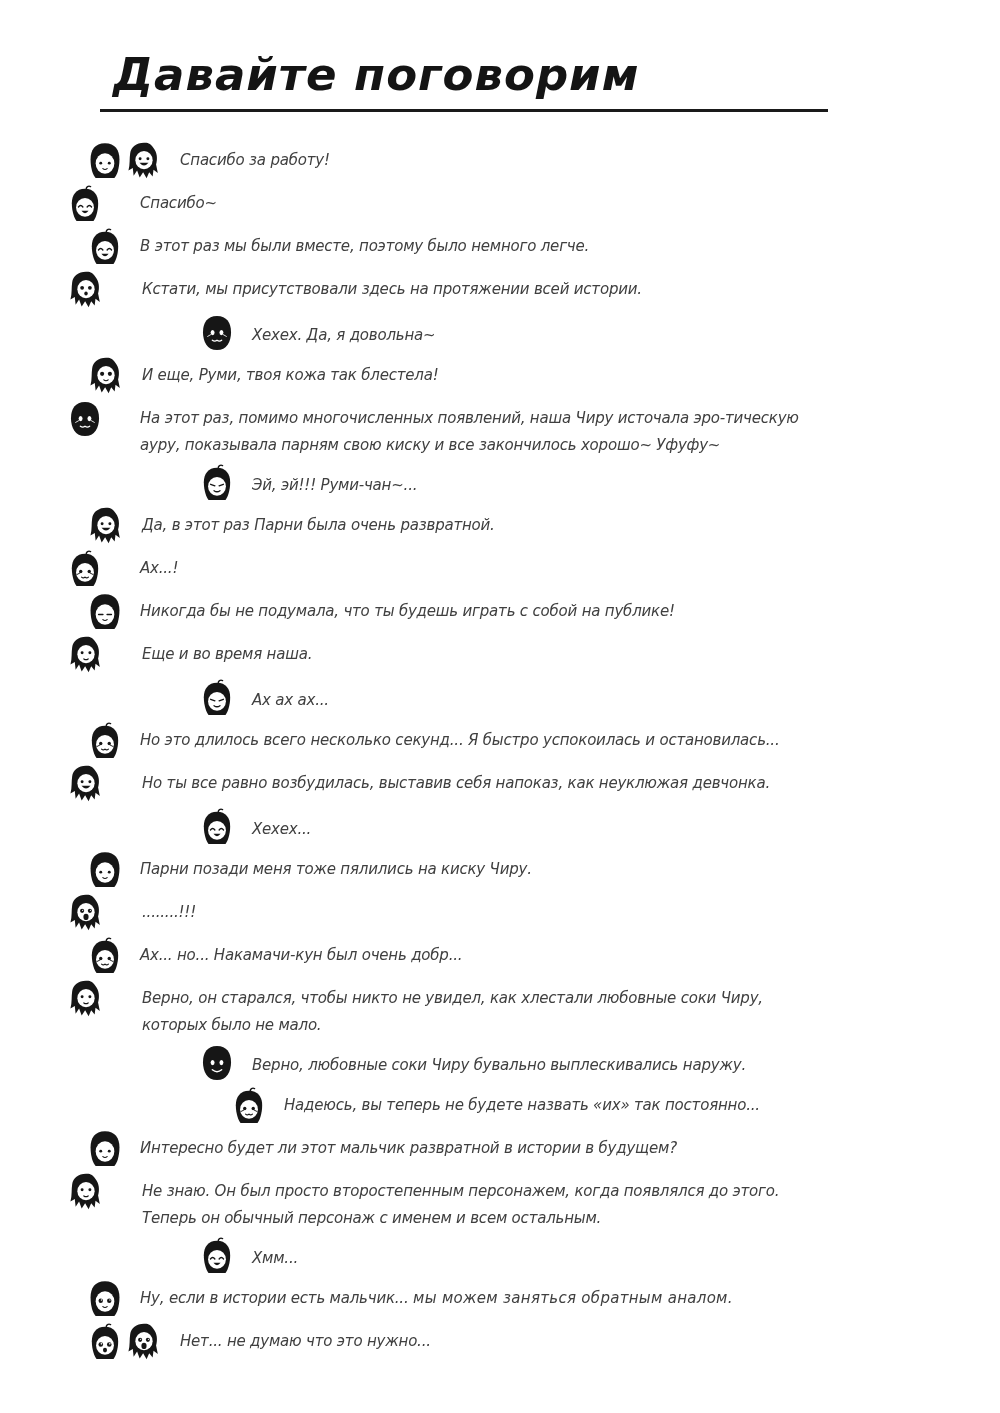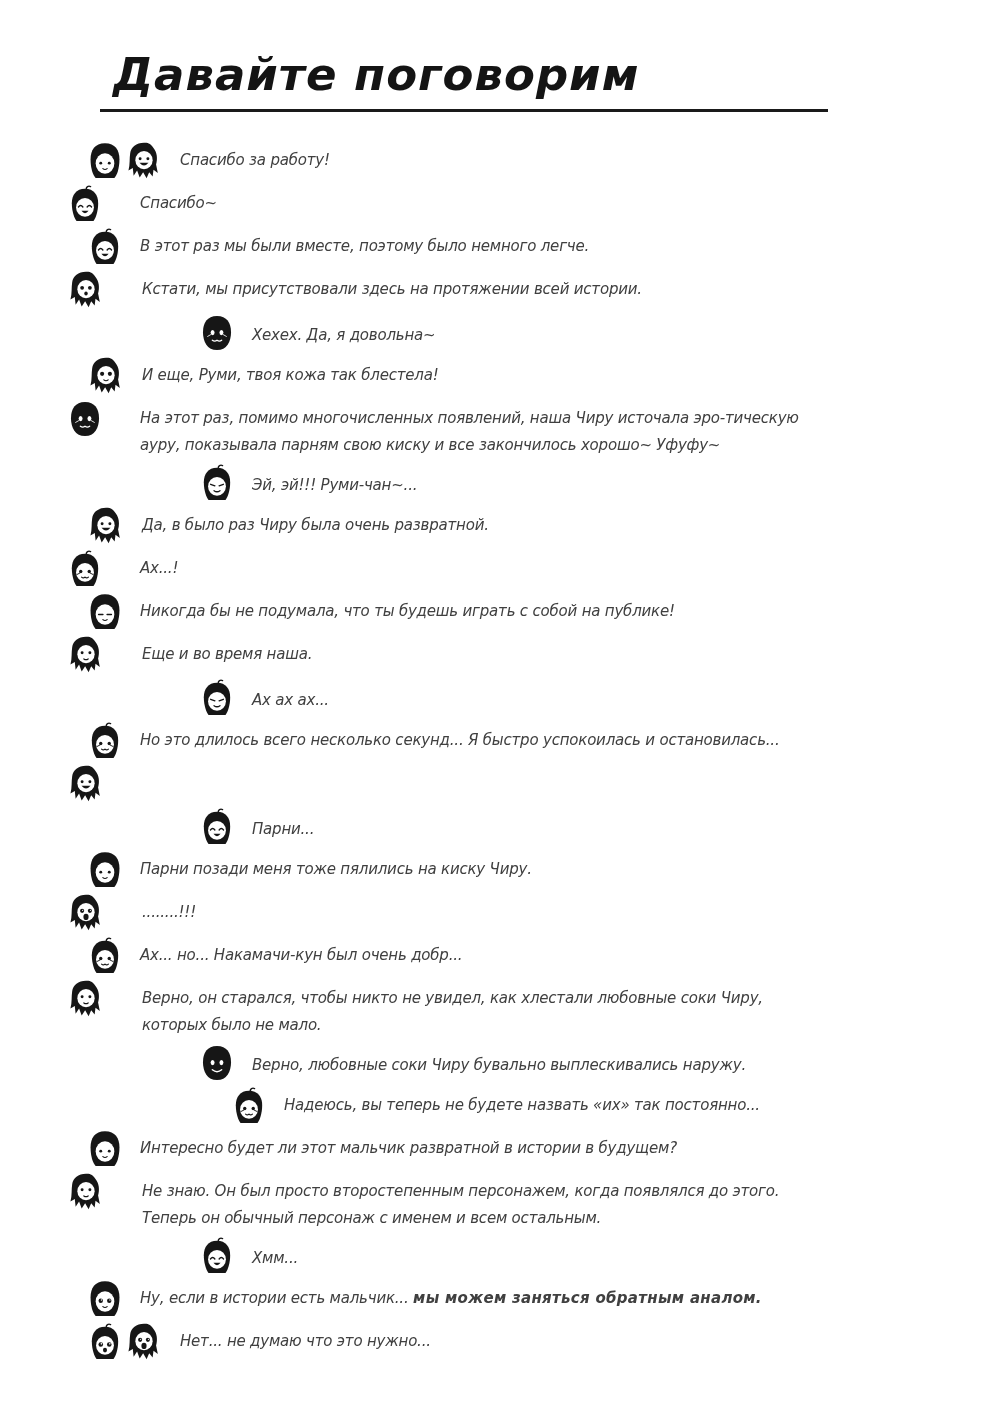--- a/index.html
+++ b/index.html
@@ -20,21 +20,21 @@
   .ind-1{padding-left:68px;gap:20px;}
   .ind-2{padding-left:200px;align-items:center;}
   .ind-3{padding-left:232px;}
   .icons{display:flex;gap:4px;flex:0 0 auto;}
   .icon{display:block;line-height:0;}
   .text{
     margin:5px 0 0 18px;flex:1 1 auto;min-width:0;
     font-size:15px;font-style:italic;line-height:27px;
     letter-spacing:-0.2px;color:#404040;
   }
-  .tb{font-weight:bold;letter-spacing:0.3px;}
+  .tb{font-weight:normal;letter-spacing:0.3px;}
 </style>
 </head>
 <body>
 
 <div class="page">
   <header>
     <h1>Давайте поговорим</h1>
     <div class="title-rule"></div>
   </header>
   <main class="dialogue">
@@ -144,21 +144,21 @@
       <div class="row ind-0">
     <span class="icons">
           <span class="icon"><svg width="36" height="38" viewBox="0 0 40 44" xmlns="http://www.w3.org/2000/svg">
               <path d="M20 1C11 1 5 6 4 13c-1 6 0 13-2 20l5-3 1 9 4-6 3 8 4-6 4 7 3-7 4 5 1-8 5 4-2-10c2-7 1-14-3-19C27 1 24 1 20 1Z" fill="#161616"></path>
               <ellipse cx="20" cy="21" rx="10" ry="10.5" fill="#fff"></ellipse>
               <circle cx="15.5" cy="19.5" r="1.7" fill="#161616"></circle>
               <circle cx="24.5" cy="19.5" r="1.7" fill="#161616"></circle>
               <path d="M14.8 24q5.2 6.5 10.4 0Z" fill="#161616"></path>
             </svg></span>
         </span>
-    <p class="text"><span class="t">Да, в было раз Чиру была очень развратной.</span></p>
+    <p class="text"><span class="t">Да, в этот раз Парни была очень развратной.</span></p>
   </div>
       <div class="row ind-1">
     <span class="icons">
           <span class="icon"><svg width="34" height="38" viewBox="0 0 40 44" xmlns="http://www.w3.org/2000/svg">
               <path d="M21.5 5c-.3-3 2.5-5 5-3.5" stroke="#161616" stroke-width="1.7" fill="none" stroke-linecap="round"></path>
               <path d="M20 4C9.5 4 4.5 11.5 4.5 21c0 10 3 17.5 5.5 21h20c2.5-3.5 5.5-11 5.5-21C35.5 11.5 30.5 4 20 4Z" fill="#161616"></path>
               <ellipse cx="20" cy="26" rx="10.5" ry="11" fill="#fff"></ellipse>
               <circle cx="15" cy="25" r="2" fill="#161616"></circle>
               <circle cx="25" cy="25" r="2" fill="#161616"></circle>
               <path d="M10.5 28.5l3.2-1.6M29.5 28.5l-3.2-1.6" stroke="#161616" stroke-width="1.1" stroke-linecap="round"></path>
@@ -219,32 +219,33 @@
       <div class="row ind-1">
     <span class="icons">
           <span class="icon"><svg width="36" height="38" viewBox="0 0 40 44" xmlns="http://www.w3.org/2000/svg">
               <path d="M20 1C11 1 5 6 4 13c-1 6 0 13-2 20l5-3 1 9 4-6 3 8 4-6 4 7 3-7 4 5 1-8 5 4-2-10c2-7 1-14-3-19C27 1 24 1 20 1Z" fill="#161616"></path>
               <ellipse cx="20" cy="21" rx="10" ry="10.5" fill="#fff"></ellipse>
               <circle cx="15.5" cy="19.5" r="1.7" fill="#161616"></circle>
               <circle cx="24.5" cy="19.5" r="1.7" fill="#161616"></circle>
               <path d="M14.8 24q5.2 6.5 10.4 0Z" fill="#161616"></path>
             </svg></span>
         </span>
+    <p class="text"><span class="t">Но ты все равно возбудилась, выставив себя напоказ, как неуклюжая девчонка.</span></p>
   </div>
       <div class="row ind-2">
     <span class="icons">
           <span class="icon"><svg width="34" height="38" viewBox="0 0 40 44" xmlns="http://www.w3.org/2000/svg">
               <path d="M21.5 5c-.3-3 2.5-5 5-3.5" stroke="#161616" stroke-width="1.7" fill="none" stroke-linecap="round"></path>
               <path d="M20 4C9.5 4 4.5 11.5 4.5 21c0 10 3 17.5 5.5 21h20c2.5-3.5 5.5-11 5.5-21C35.5 11.5 30.5 4 20 4Z" fill="#161616"></path>
               <ellipse cx="20" cy="26" rx="10.5" ry="11" fill="#fff"></ellipse>
               <path d="M12.3 25.5q2.6-3.4 5.2 0M22.5 25.5q2.6-3.4 5.2 0" stroke="#161616" stroke-width="1.6" fill="none" stroke-linecap="round"></path>
               <path d="M15.8 30q4.2 5.6 8.4 0Z" fill="#161616"></path>
             </svg></span>
         </span>
-    <p class="text"><span class="t">Парни...</span></p>
+    <p class="text"><span class="t">Хехех...</span></p>
   </div>
       <div class="row ind-0">
     <span class="icons">
           <span class="icon"><svg width="34" height="38" viewBox="0 0 40 44" xmlns="http://www.w3.org/2000/svg">
               <path d="M20 1C8 1 3 9 3 20c0 11 3 19 6 22h22c3-3 6-11 6-22C37 9 32 1 20 1Z" fill="#161616"></path>
               <ellipse cx="20" cy="25" rx="11" ry="12" fill="#fff"></ellipse>
               <circle cx="15" cy="24.5" r="1.7" fill="#161616"></circle>
               <circle cx="25" cy="24.5" r="1.7" fill="#161616"></circle>
               <path d="M17.5 31q2.5 2 5 0" stroke="#161616" stroke-width="1.4" fill="none" stroke-linecap="round"></path>
             </svg></span>

